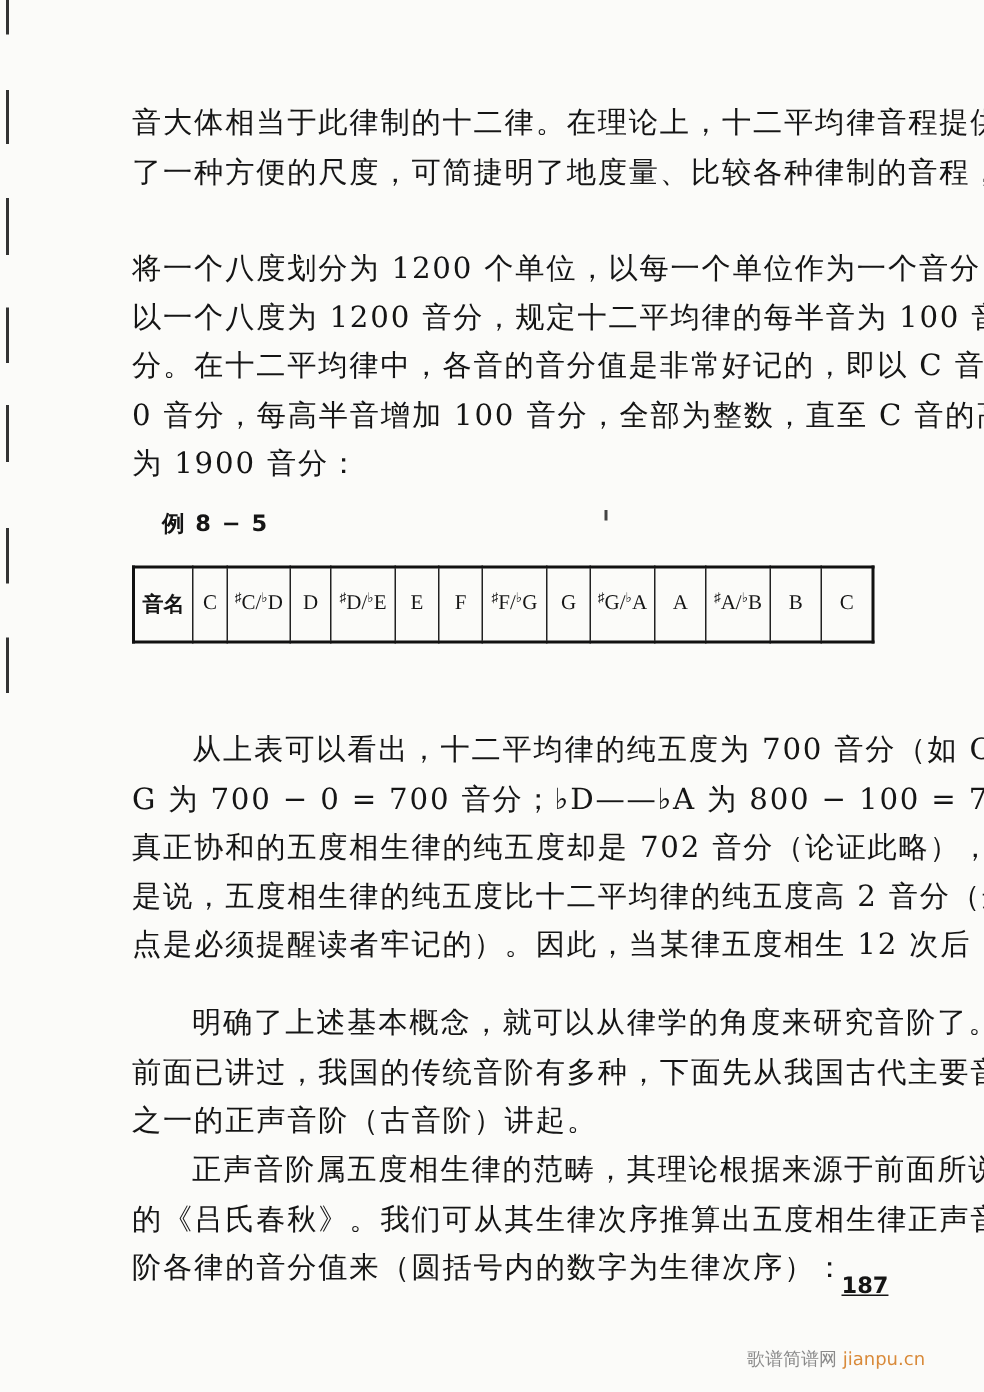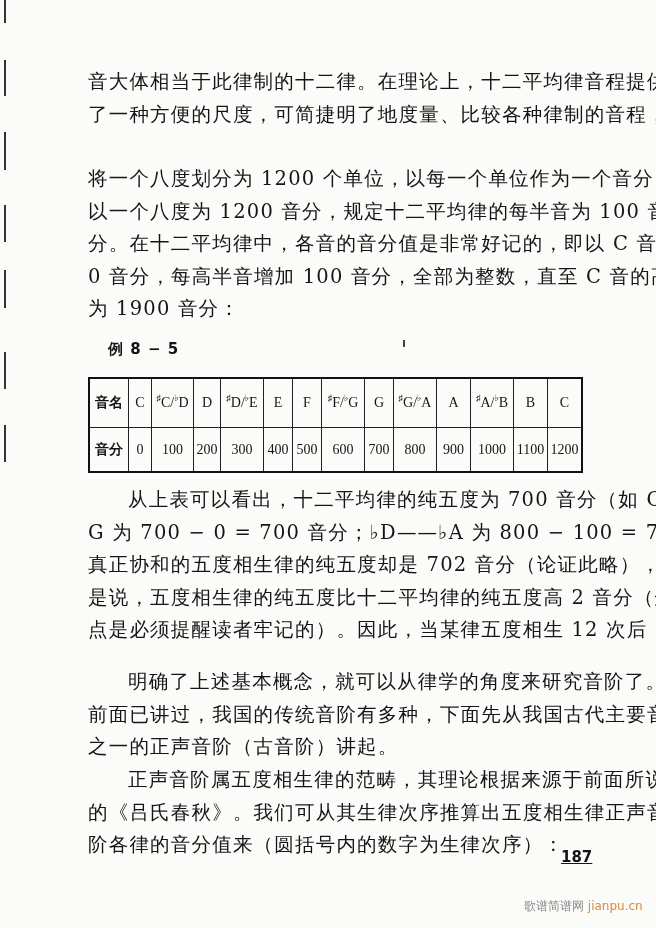--- a/index.html
+++ b/index.html
@@ -12,21 +12,21 @@
   .para .line { display:block; white-space:nowrap; }
   .indent { padding-left:40px; }
   .ex-label { position:absolute; left:108px; top:340px; font-family:"DejaVu Sans","Liberation Sans",sans-serif; font-weight:bold; font-size:15px; letter-spacing:1px; }
   .tbl { position:absolute; left:88px; top:377px; border-collapse:collapse; font-family:"Liberation Serif","DejaVu Serif",serif; font-size:14px; }
   .tbl td { border:1.5px solid #222; text-align:center; padding:0; height:43px; }
   .tbl tr:first-child td { height:48px; }
   .tbl { border:2px solid #111; }
   .tbl td.hdr { font-family:"DejaVu Sans","Liberation Sans",sans-serif; font-size:14px; font-weight:bold; }
   sup { font-size:9px; vertical-align:top; position:relative; top:-2px; }
   .page-num { position:absolute; left:561px; top:848px; font-family:"DejaVu Sans","Liberation Sans",sans-serif; font-weight:bold; font-size:15px;text-decoration:underline; }
-  .watermark { position:absolute; left:524px; top:898px; font-family:"DejaVu Sans","Liberation Sans",sans-serif; font-size:12px; color:#8a8a8a; }
+  .watermark { position:absolute; left:498px; top:898px; font-family:"DejaVu Sans","Liberation Sans",sans-serif; font-size:12px; color:#8a8a8a; }
   .watermark .url { color:#d98a3a; }
   .tick { position:absolute; left:403px; top:340px; width:2px; height:7px; background:#444; }
 </style>
 </head>
 <body>
 
 <div class="margin-bar" style="top:0;height:23px;"></div>
 <div class="margin-bar" style="top:60px;height:36px;"></div>
 <div class="margin-bar" style="top:132px;height:38px;"></div>
 <div class="margin-bar" style="top:205px;height:37px;"></div>
@@ -61,36 +61,20 @@
     <td style="width:28px;"><span>E</span></td>
     <td style="width:28px;"><span>F</span></td>
     <td style="width:42px;"><sup>♯</sup><span>F/</span><sup>♭</sup><span>G</span></td>
     <td style="width:28px;"><span>G</span></td>
     <td style="width:42px;margin-top:20px;"><sup>♯</sup><span>G/</span><sup>♭</sup><span>A</span></td>
     <td style="width:33px;"><span>A</span></td>
     <td style="width:42px;text-align:center;"><sup>♯</sup><span>A/</span><sup>♭</sup><span>B</span></td>
     <td style="width:33px;"><span>B</span></td>
     <td style="width:33px;"><span>C</span></td>
   </tr>
-  <tr>
-    <td class="hdr">音分</td>
-    <td>0</td>
-    <td>100</td>
-    <td>200</td>
-    <td>300</td>
-    <td>400</td>
-    <td>500</td>
-    <td>600</td>
-    <td>700</td>
-    <td>800</td>
-    <td>900</td>
-    <td>1000</td>
-    <td>1100</td>
-    <td>1200</td>
-  </tr>
 </tbody>
   </table>
 
 <div class="para" style="top:484px;">
   <span class="line indent">从上表可以看出，十二平均律的纯五度为 700 音分（如 C——</span>
   <span class="line">G 为 700 − 0 = 700 音分；♭D——♭A 为 800 − 100 = 700 音分等）。但</span>
   <span class="line">真正协和的五度相生律的纯五度却是 702 音分（论证此略），也就</span>
   <span class="line">是说，五度相生律的纯五度比十二平均律的纯五度高 2 音分（这一</span>
   <span class="line">点是必须提醒读者牢记的）。因此，当某律五度相生 12 次后，其音</span>
 </div>

